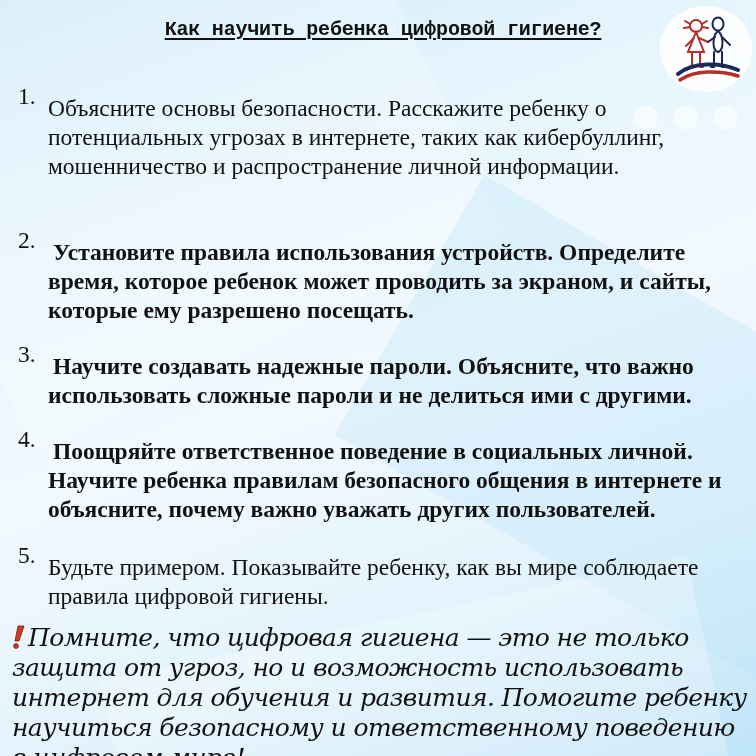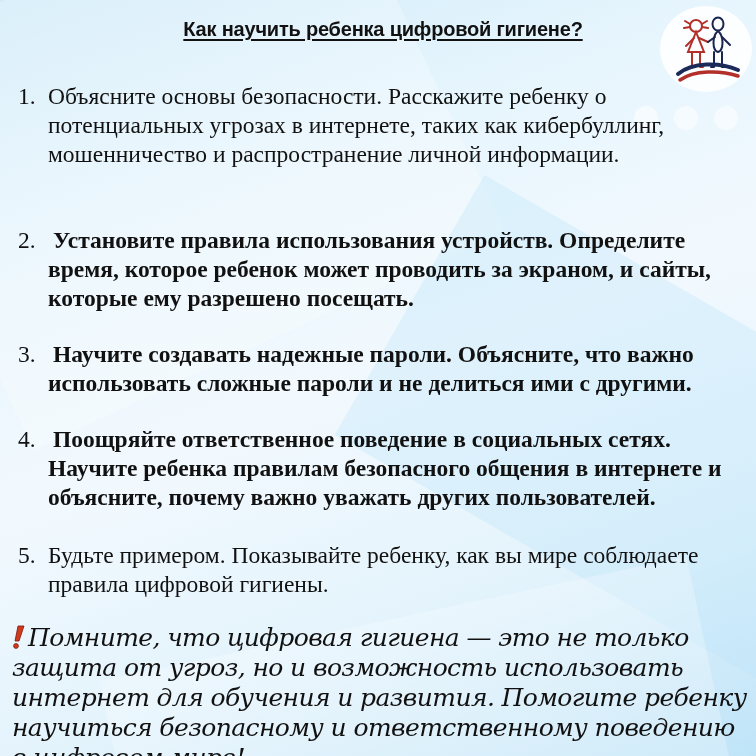--- a/index.html
+++ b/index.html
@@ -50,21 +50,21 @@
   .logo {
     position: absolute;
     left: 672px; top: 12px;
     width: 72px; height: 72px;
   }
   .title {
     position: absolute;
     left: 0; right: 0;
     top: 18px;
     text-align: center;
-    font-family: Liberation Sans, sans-serif;
+    font-family: Liberation Mono, monospace;
     font-weight: bold;
     font-size: 20px;
     text-decoration: underline;
     text-underline-offset: 3px;
     letter-spacing: -0.2px;
     padding-left: 10px;
   }
   .list {
     position: absolute;
     left: 0;
@@ -83,20 +83,21 @@
     width: 740px;
   }
   .num {
     position: absolute;
     left: 18px;
     top: 0;
   }
   .txt {
     display: block;
     margin-left: 48px;
+    margin-top: 12px;
   }
   .txt.indent-first { text-indent: 5px; font-weight: bold; }
   .note {
     position: absolute;
     left: 12px;
     top: 623px;
     width: 740px;
     font-family: "DejaVu Serif", "Liberation Serif", serif;
     font-style: italic;
     font-size: 25px;
@@ -153,21 +154,21 @@
   <li class="item" style="top:144px">
     <span class="num">2.</span>
     <span class="txt indent-first">Установите правила использования устройств. Определите время, которое ребенок может проводить за экраном, и сайты, которые ему разрешено посещать.</span>
   </li>
   <li class="item" style="top:258px">
     <span class="num">3.</span>
     <span class="txt indent-first">Научите создавать надежные пароли. Объясните, что важно использовать сложные пароли и не делиться ими с другими.</span>
   </li>
   <li class="item" style="top:343px">
     <span class="num">4.</span>
-    <span class="txt indent-first">Поощряйте ответственное поведение в социальных сетях. Научите ребенка правилам безопасного общения в интернете и объясните, почему важно уважать других пользователей.</span>
+    <span class="txt indent-first">Поощряйте ответственное поведение в социальных личной. Научите ребенка правилам безопасного общения в интернете и объясните, почему важно уважать других пользователей.</span>
   </li>
   <li class="item" style="top:459px">
     <span class="num">5.</span>
     <span class="txt">Будьте примером. Показывайте ребенку, как вы мире соблюдаете правила цифровой гигиены.</span>
   </li>
 </ol>
 
 <div class="note">
   <svg class="excl" viewBox="0 0 14 24">
     <path d="M6 1 L12 1 L7 16 L3 16 Z" fill="#d23a1e" stroke="#7a1a0c" stroke-width="0.8"></path>

